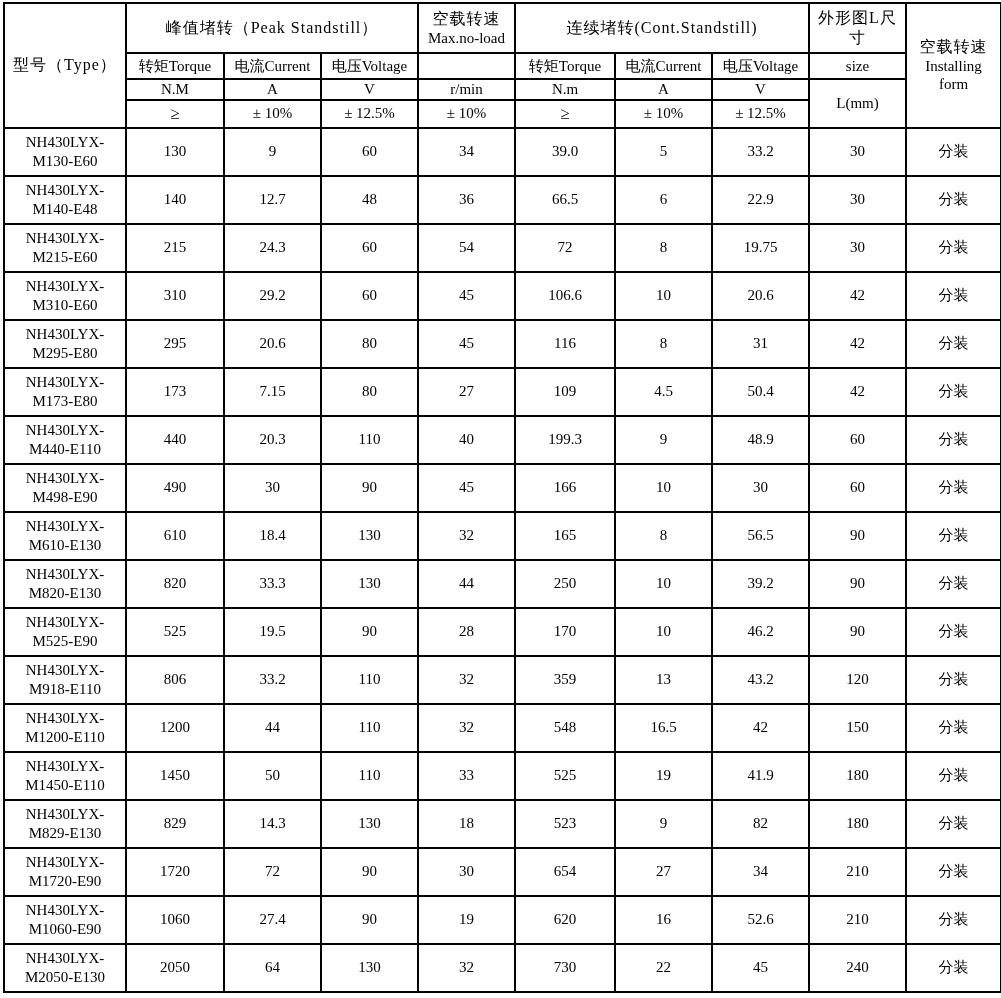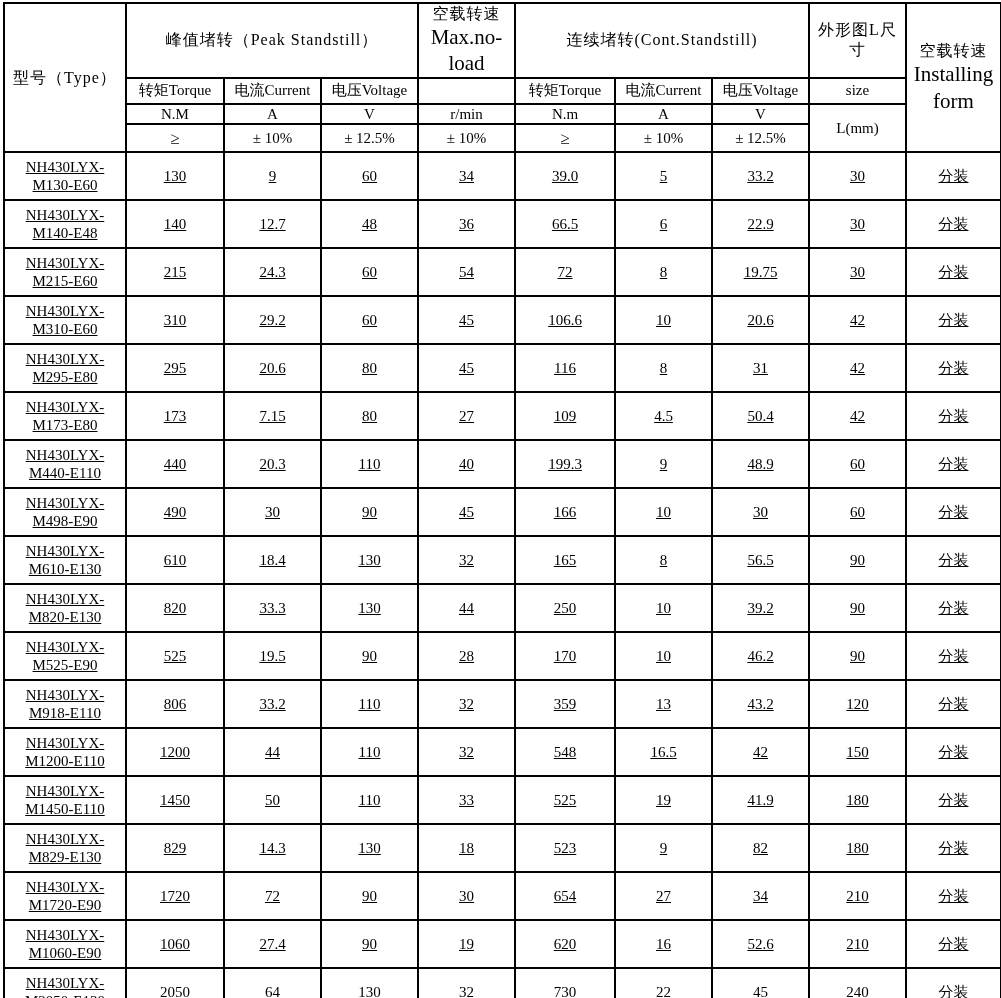--- a/index.html
+++ b/index.html
@@ -23,24 +23,24 @@
     vertical-align: middle;
     font-weight: normal;
     padding: 0 1px;
     font-size: 15px;
     line-height: 1.25;
     overflow: hidden;
     background: #ffffff;
   }
   .spec thead th { font-size: 15px; }
   .cn-line { display: block; font-size: 16px; letter-spacing: 1px; }
-  .en-line { display: block; font-size: 21px; }
+  .en-line { display: block; font-size: 15px; }
   .geq { font-size: 17px; }
   .type-cell { white-space: pre-line; }
-  tbody tr { height: 48px; text-decoration: underline; }
+  tbody tr { height: 48px; }
 </style>
 </head>
 <body>
 
 <table class="spec">
   <colgroup>
     <col style="width:122px">
       <col style="width:98px">
       <col style="width:97px">
       <col style="width:97px">

